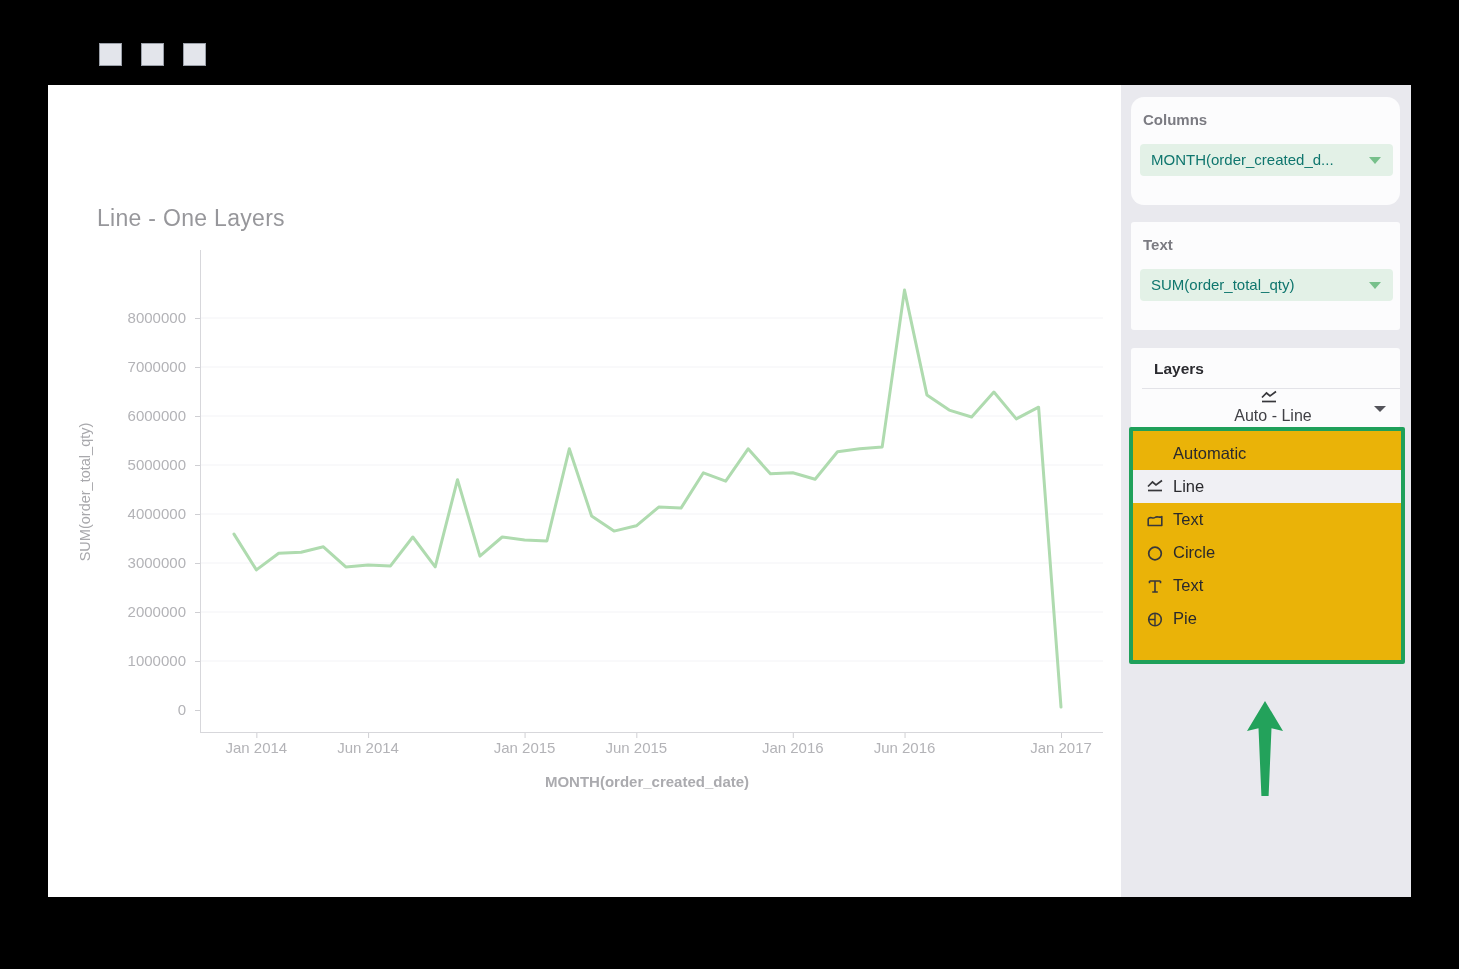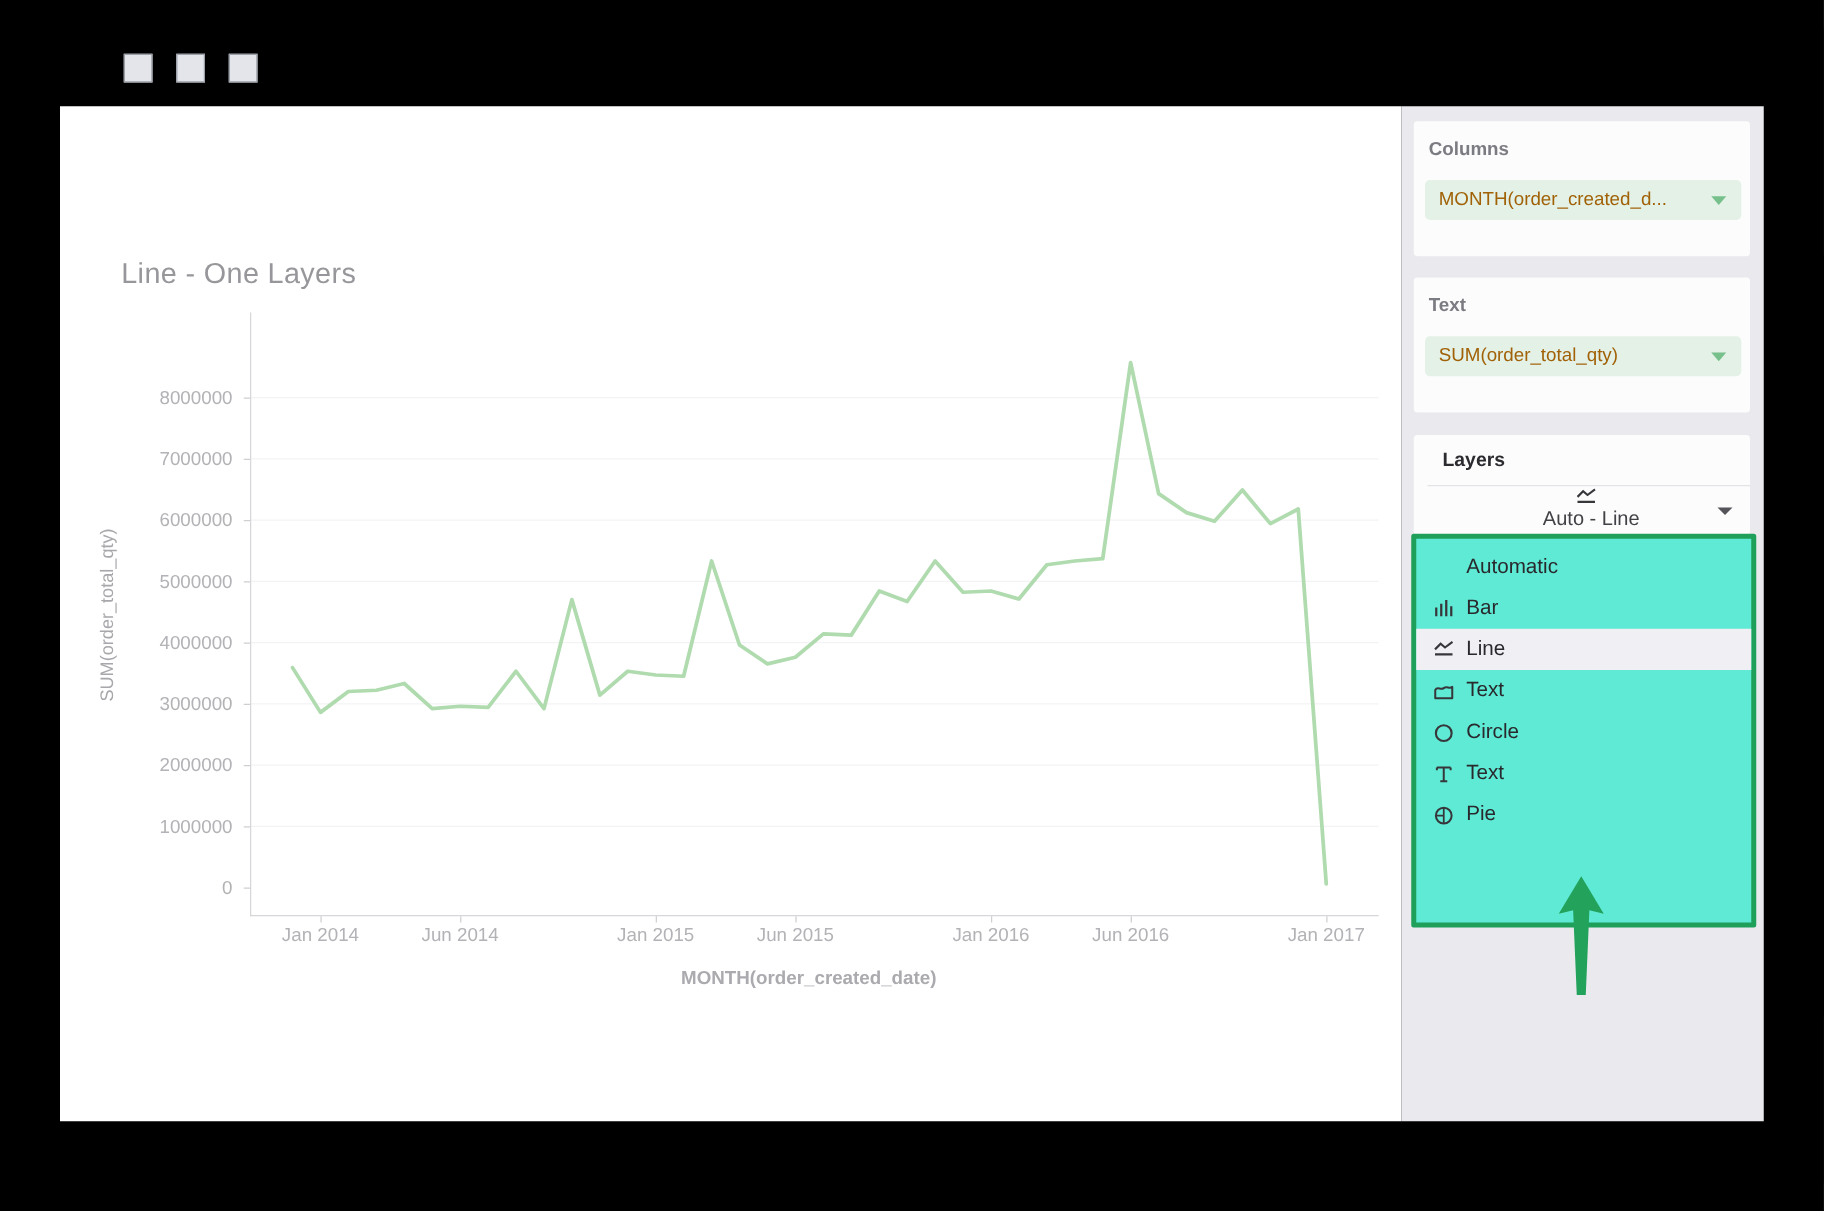--- a/index.html
+++ b/index.html
@@ -12,31 +12,31 @@
   .chart-title{position:absolute;left:49px;top:120px;font-size:23px;color:#97979b;letter-spacing:.3px;}
   .chart-svg{position:absolute;left:0;top:0;}
   .tick{font:15px "Liberation Sans",sans-serif;fill:#b3b3b7;}
   .axis-title-y{font:14.5px "Liberation Sans",sans-serif;fill:#a8a8ac;}
   .axis-title-x{font:600 15px "Liberation Sans",sans-serif;fill:#ababaf;}
   
   .sidebar{position:absolute;left:1121px;top:85px;width:290px;height:812px;background:#e9e9ee;}
   .card{position:absolute;left:10px;width:269px;background:#fcfcfd;border-radius:3px;box-sizing:border-box;}
   .card-h{font-size:15px;font-weight:bold;color:#7b7b82;padding:14px 0 0 12px;}
   .pill{position:absolute;left:9px;right:7px;top:47px;height:32px;background:#e3f1e7;border-radius:4px;
-        color:#a16207;font-size:15px;line-height:32px;padding-left:11px;white-space:nowrap;overflow:hidden;box-sizing:border-box;}
+        color:#0f766e;font-size:15px;line-height:32px;padding-left:11px;white-space:nowrap;overflow:hidden;box-sizing:border-box;}
   .pill-caret{position:absolute;right:12px;top:13px;width:0;height:0;
         border-left:6px solid transparent;border-right:6px solid transparent;border-top:7px solid #77c08b;}
   .layers-h{font-size:15.5px;font-weight:bold;color:#2b2b30;padding:12px 0 10px 12px;border-bottom:1px solid #e3e3e8;margin-left:11px;}
   .layer-select{position:relative;height:39px;display:flex;align-items:center;padding-left:15px;flex-direction:column;}
   .ls-icon{width:18px;height:18px;margin-right:9px;}
   .ls-icon svg,.mi-icon svg{width:18px;height:18px;display:block;}
   .ls-label{font-size:16px;color:#414146;}
   .ls-caret{position:absolute;right:14px;top:17px;width:0;height:0;
         border-left:6px solid transparent;border-right:6px solid transparent;border-top:6px solid #54545a;}
-  .layer-menu{position:absolute;left:8px;top:342px;width:276px;height:315px;background:#5eead4;
+  .layer-menu{position:absolute;left:8px;top:342px;width:276px;height:237px;background:#eab308;
         border:4px solid #1fa05a;border-radius:2px;box-sizing:border-box;padding-top:6px;}
   .menu-item{display:flex;align-items:center;height:33px;padding-left:13px;font-size:16.5px;color:#29292d;}
   .menu-item.selected{background:#f0f0f4;}
   .mi-icon{width:18px;height:18px;margin-right:9px;flex:none;}
   .arrow-svg{position:absolute;left:118px;top:615px;}
 </style>
 </head>
 <body>
 
 <div class="stage">
@@ -93,21 +93,21 @@
         <line x1="1061.5" y1="733" x2="1061.5" y2="738" stroke="#cfcfd3"></line>
         <text x="1061" y="753" text-anchor="middle" class="tick">Jan 2017</text>
         <path d="M234.0 534.1 L 256.4 569.9 L 278.7 553.2 L 301.1 552.2 L 323.4 546.8 L 345.8 566.9 L 368.1 565.0 L 390.5 565.9 L 412.8 537.0 L 435.2 566.9 L 457.5 479.7 L 479.9 556.1 L 502.2 537.0 L 524.6 540.0 L 546.9 541.0 L 569.3 448.8 L 591.6 516.0 L 614.0 531.1 L 636.3 525.8 L 658.7 507.1 L 681.0 508.1 L 703.4 472.8 L 725.7 481.2 L 748.1 448.8 L 770.4 473.8 L 792.8 472.8 L 815.1 479.2 L 837.5 451.8 L 859.8 448.8 L 882.2 446.9 L 904.5 290.1 L 926.9 394.9 L 949.2 410.1 L 971.6 417.0 L 993.9 392.0 L 1016.3 418.9 L 1038.6 407.2 L 1061.0 707.1" fill="none" stroke="#afdbaf" stroke-width="3" stroke-linejoin="round" stroke-linecap="round"></path>
         <text transform="translate(90,492) rotate(-90)" text-anchor="middle" class="axis-title-y">SUM(order_total_qty)</text>
         <text x="647" y="787" text-anchor="middle" class="axis-title-x">MONTH(order_created_date)</text>
       </svg>
   </div>
 
   <div class="sidebar">
 
-    <div class="card" style="top:12px;height:108px;">
+    <div class="card" style="top:12px;height:108px;border-radius:13px;">
       <div class="card-h">Columns</div>
       <div class="pill">
         <span>MONTH(order_created_d...</span>
         <span class="pill-caret"></span>
       </div>
     </div>
 
     <div class="card" style="top:137px;height:108px;">
       <div class="card-h">Text</div>
       <div class="pill">
@@ -127,31 +127,20 @@
           </span>
         <span class="ls-label">Auto - Line</span>
         <span class="ls-caret"></span>
       </div>
     </div>
 
     <div class="layer-menu" id="layer-menu" style="border-color: rgb(31, 160, 90);">
         <div class="menu-item">
           <span class="mi-icon"></span>
           <span>Automatic</span>
-        </div>
-        <div class="menu-item">
-          <span class="mi-icon">
-            <svg viewBox="0 0 18 18">
-              <line x1="3" y1="15" x2="3" y2="8" stroke="#37373b" stroke-width="1.8"></line>
-              <line x1="7" y1="15" x2="7" y2="5" stroke="#37373b" stroke-width="1.8"></line>
-              <line x1="11" y1="15" x2="11" y2="2" stroke="#37373b" stroke-width="1.8"></line>
-              <line x1="15" y1="15" x2="15" y2="7" stroke="#37373b" stroke-width="1.8"></line>
-            </svg>
-          </span>
-          <span>Bar</span>
         </div>
         <div class="menu-item selected">
           <span class="mi-icon">
             <svg viewBox="0 0 18 18">
               <polyline points="2,8.5 6.5,4 10,7 16,2.5" fill="none" stroke="#37373b" stroke-width="1.7"></polyline>
               <line x1="2" y1="12.5" x2="16" y2="12.5" stroke="#37373b" stroke-width="1.7"></line>
             </svg>
           </span>
           <span>Line</span>
         </div>

